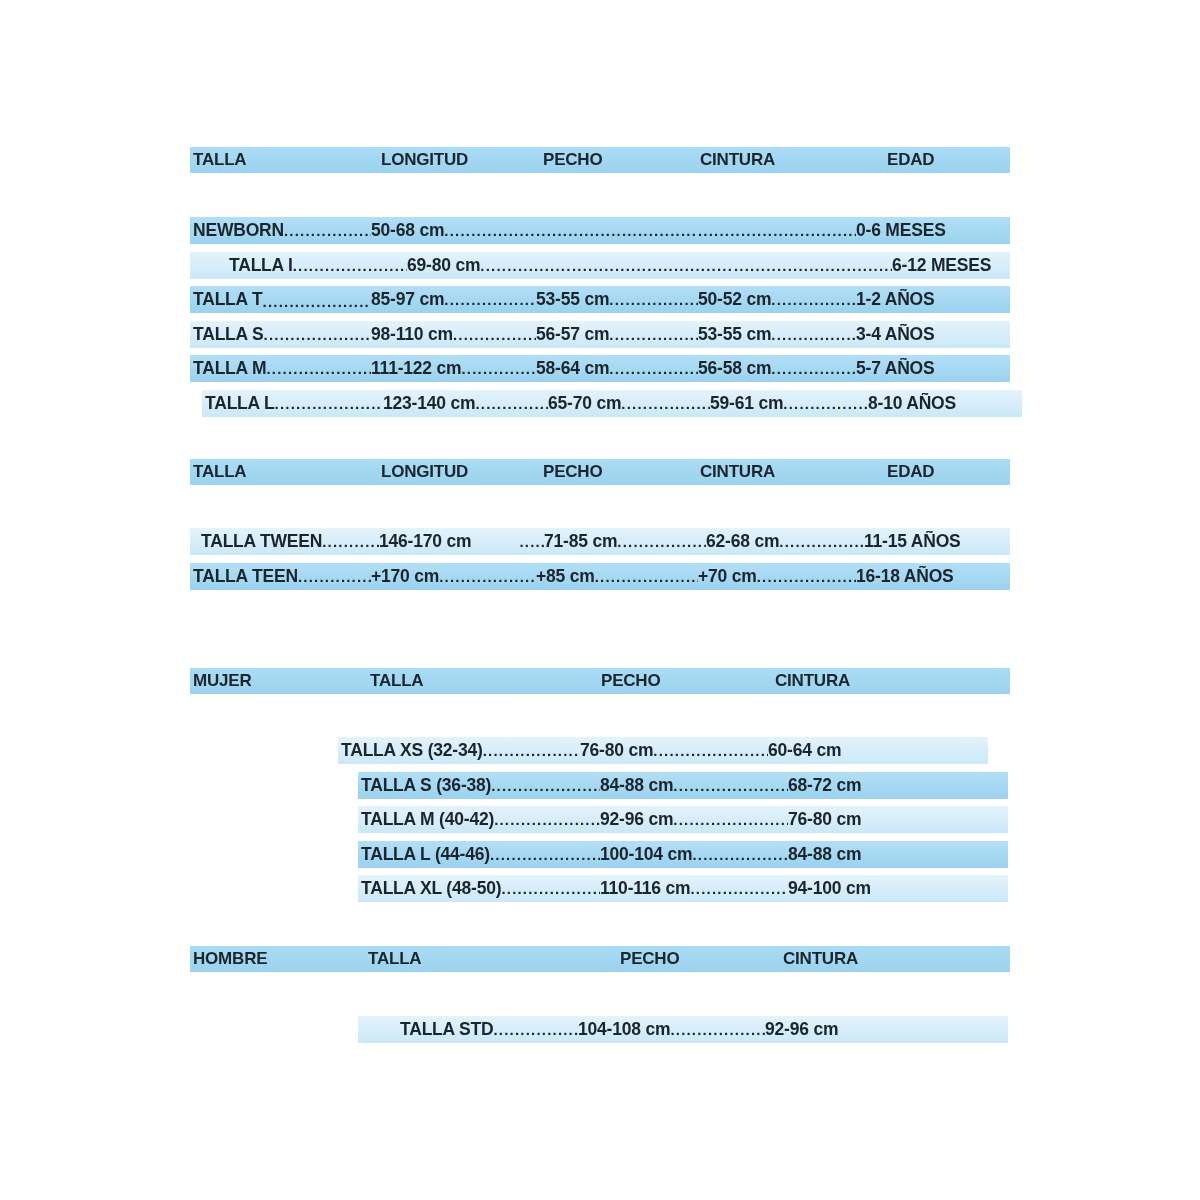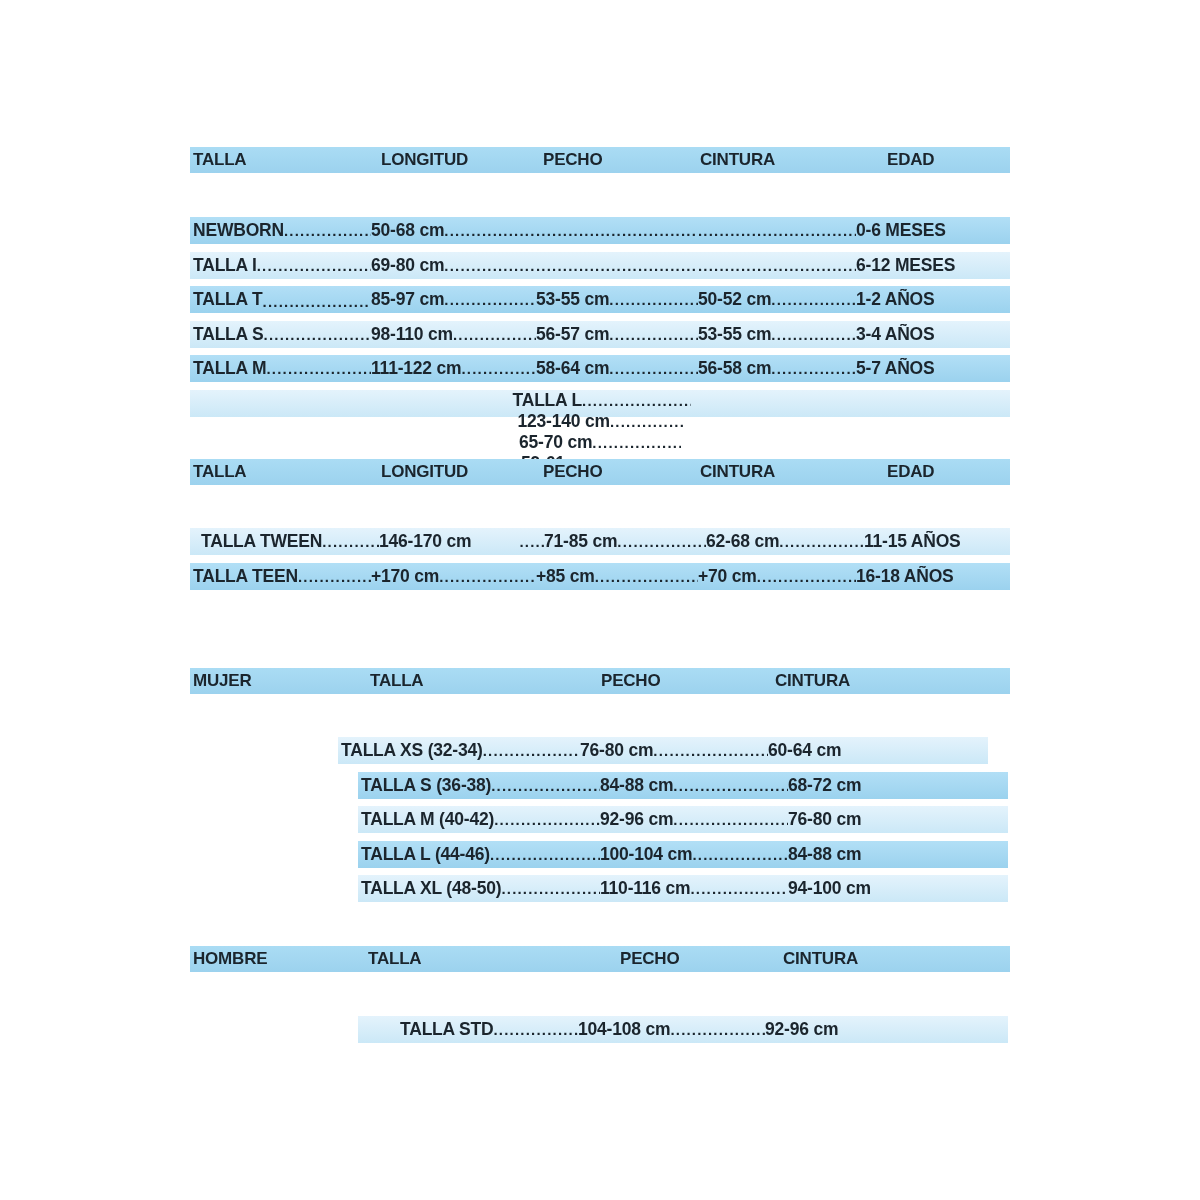--- a/index.html
+++ b/index.html
@@ -79,21 +79,21 @@
         <span class="dot-leader" aria-hidden="true">............................................................................................................................................................................................................................................................................................................</span>
       </span>
       <span class="cell" style="width: 158px;">
         <span class="dot-leader" aria-hidden="true">............................................................................................................................................................................................................................................................................................................</span>
       </span>
       <span class="cell last">
         <span class="cell-value">0-6 MESES</span>
       </span>
     </div>
     <div class="band row-band light" style="top: 251.5px; left: 190px; width: 820px;">
-      <span class="cell first" style="width: 178px;">
+      <span class="cell first" style="width: 178px; margin-left: 36px;">
         <span class="cell-value">TALLA I</span>
         <span class="dot-leader" aria-hidden="true">............................................................................................................................................................................................................................................................................................................</span>
       </span>
       <span class="cell" style="width: 165px;">
         <span class="cell-value">69-80 cm</span>
         <span class="dot-leader" aria-hidden="true">............................................................................................................................................................................................................................................................................................................</span>
       </span>
       <span class="cell" style="width: 162px;">
         <span class="dot-leader" aria-hidden="true">............................................................................................................................................................................................................................................................................................................</span>
       </span>
@@ -160,21 +160,21 @@
         <span class="dot-leader" aria-hidden="true">............................................................................................................................................................................................................................................................................................................</span>
       </span>
       <span class="cell" style="width: 158px;">
         <span class="cell-value">56-58 cm</span>
         <span class="dot-leader" aria-hidden="true">............................................................................................................................................................................................................................................................................................................</span>
       </span>
       <span class="cell last">
         <span class="cell-value">5-7 AÑOS</span>
       </span>
     </div>
-    <div class="band row-band light" style="top: 389.5px; left: 190px; width: 820px; flex-direction: column;">
+    <div class="band row-band light" style="top: 389.5px; left: 202px; width: 820px;">
       <span class="cell first" style="width: 178px;">
         <span class="cell-value">TALLA L</span>
         <span class="dot-leader" aria-hidden="true">............................................................................................................................................................................................................................................................................................................</span>
       </span>
       <span class="cell" style="width: 165px;">
         <span class="cell-value">123-140 cm</span>
         <span class="dot-leader" aria-hidden="true">............................................................................................................................................................................................................................................................................................................</span>
       </span>
       <span class="cell" style="width: 162px;">
         <span class="cell-value">65-70 cm</span>

